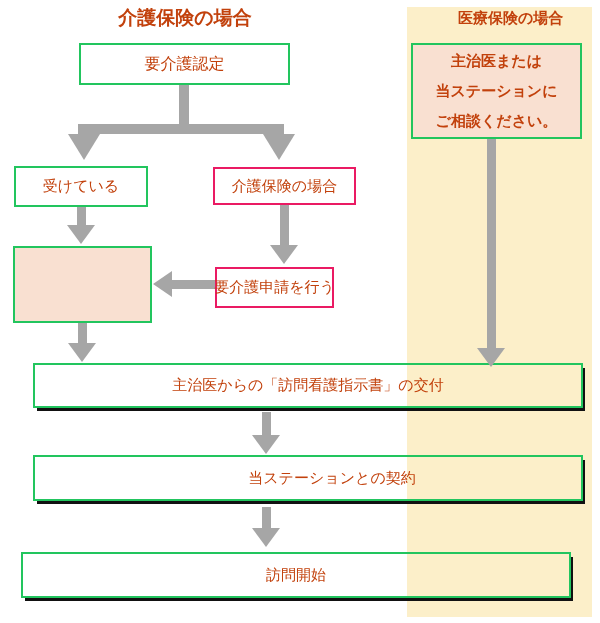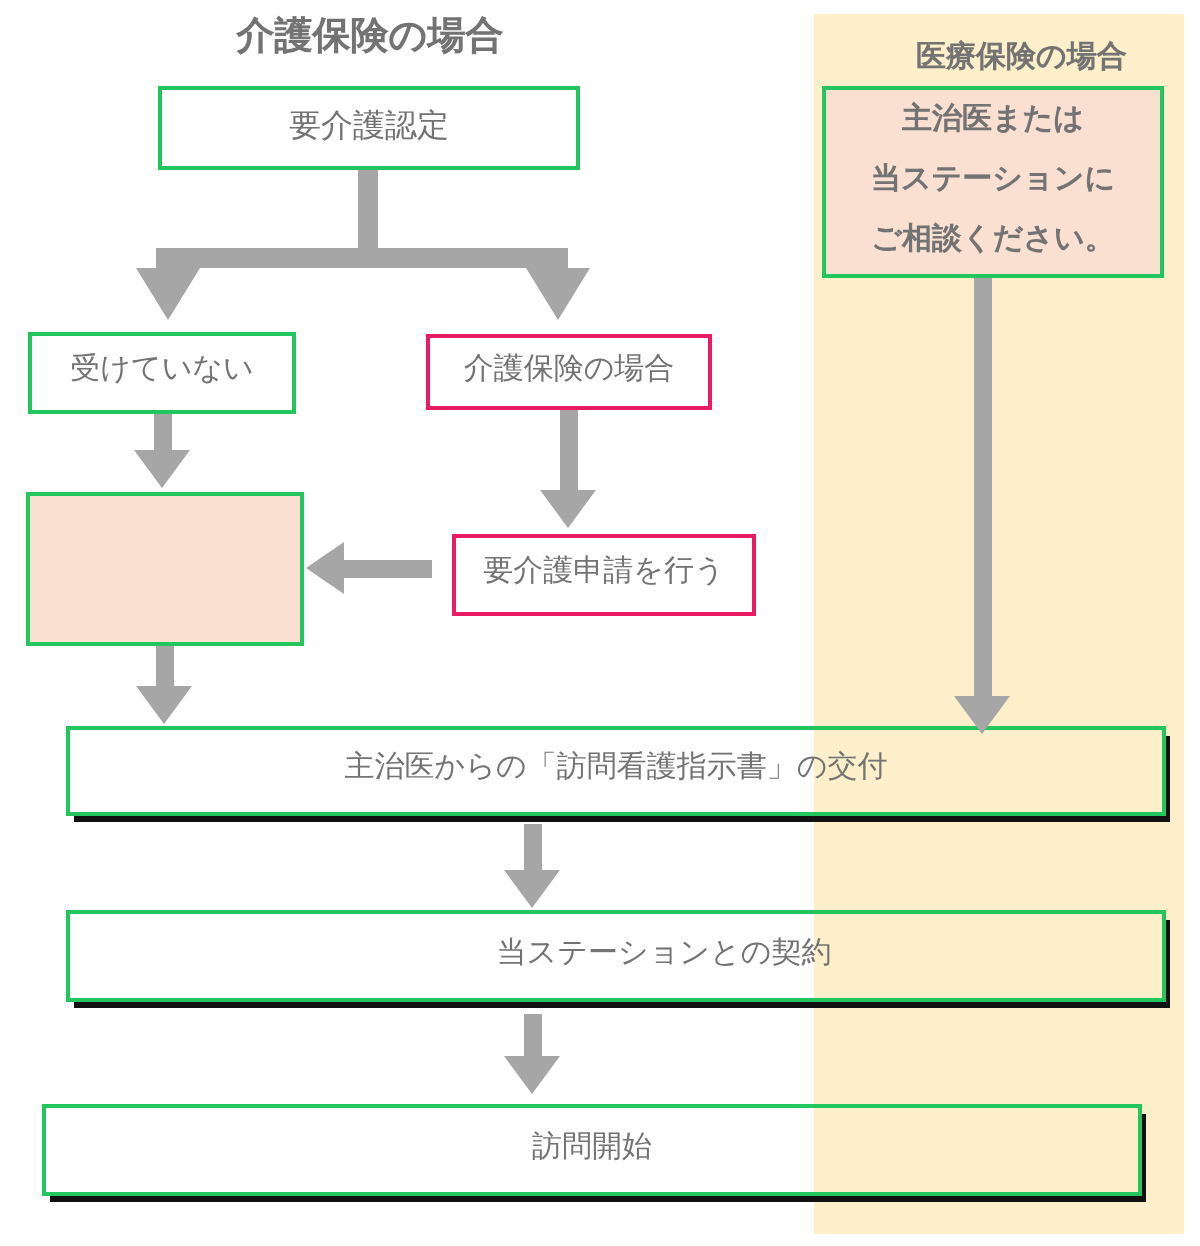--- a/index.html
+++ b/index.html
@@ -1,40 +1,40 @@
 <!DOCTYPE html>
 <html style="--panel-yellow: #FCEFC9; --box-peach: #F9E0D1; --accent-pink: #EA1A63; --arrow-gray: #A6A6A6;"><head>
 <meta charset="utf-8">
 <style>
   html,body{margin:0;padding:0;background:#fff;}
   #stage{
     position:relative;width:600px;height:623px;background:#fff;overflow:hidden;
-    font-family:Liberation Mono, monospace;color:#737373;
+    font-family:Liberation Sans, sans-serif;color:#c2410c;
   }
   .abs{position:absolute;}
   
   #medical-panel{left:407px;top:7px;width:185px;height:610px;background:var(--panel-yellow);z-index:0;}
   
   .sec-title{font-weight:bold;z-index:4;white-space:nowrap;}
   #kaigo-title{left:79px;top:5px;width:212px;text-align:center;font-size:19px;}
-  #iryo-title{left:426px;top:19px;font-size:15px;padding-left:32px;}
+  #iryo-title{left:426px;top:9px;font-size:15px;padding-left:32px;}
   
   .box{
     position:absolute;box-sizing:border-box;background:#fff;border:2px solid #22c55e;
     display:flex;flex-direction:column;align-items:center;justify-content:center;
     text-align:center;z-index:2;font-size:15px;line-height:1.25;white-space:nowrap;
   }
   .box.pink{border-color:var(--accent-pink);}
   .box.peach{background:var(--box-peach);font-weight:bold;}
   .box.clear{background:transparent;box-shadow:3px 4px 0 -1px #111;}
   #box-yokaigo-nintei{left:79px;top:43px;width:211px;height:42px;font-size:16px;}
   #box-uketeiru{left:14px;top:166px;width:134px;height:41px;}
   #box-uketeinai{left:213px;top:167px;width:143px;height:38px;}
   #box-caremanager-consult{left:13px;top:246px;width:139px;height:77px;font-size:14px;line-height:30px;}
-  #box-yokaigo-shinsei{left:226px;top:267px;width:152px;height:41px;}
+  #box-yokaigo-shinsei{left:215px;top:267px;width:119px;height:41px;}
   #box-doctor-consult{left:411px;top:43px;width:171px;height:96px;line-height:30px;}
   #box-shijisho-kofu{left:33px;top:363px;width:550px;height:45px;font-size:15px;}
   #box-station-keiyaku{left:33px;top:455px;width:550px;height:46px;font-size:15px;padding-left:48px;}
   #box-homon-kaishi{left:21px;top:552px;width:550px;height:46px;font-size:15px;}
   
   .stem,.bar{position:absolute;background:var(--arrow-gray);z-index:1;}
   .head{position:absolute;width:0;height:0;z-index:1;}
   .head-down{border-left:14px solid transparent;border-right:14px solid transparent;border-top:19px solid var(--arrow-gray);}
   .head-down-lg{border-left:16px solid transparent;border-right:16px solid transparent;border-top:26px solid var(--arrow-gray);}
   .head-left{border-top:13px solid transparent;border-bottom:13px solid transparent;border-right:19px solid var(--arrow-gray);}
@@ -90,21 +90,21 @@
   <div>
     <div class="stem" style="left:262px;top:507px;width:9px;height:24px;"></div>
     <div class="head head-down" style="left:252px;top:528px;"></div>
   </div>
 
   <div id="box-yokaigo-nintei" class="box">
     <span>要介護認定</span>
   </div>
 
   <div id="box-uketeiru" class="box">
-    <span>受けていない</span>
+    <span>受けている</span>
   </div>
 
   <div id="box-uketeinai" class="box pink">
     <span>介護保険の場合</span>
   </div>
 
   <div id="box-caremanager-consult" class="box peach">
   </div>
 
   <div id="box-yokaigo-shinsei" class="box pink">

